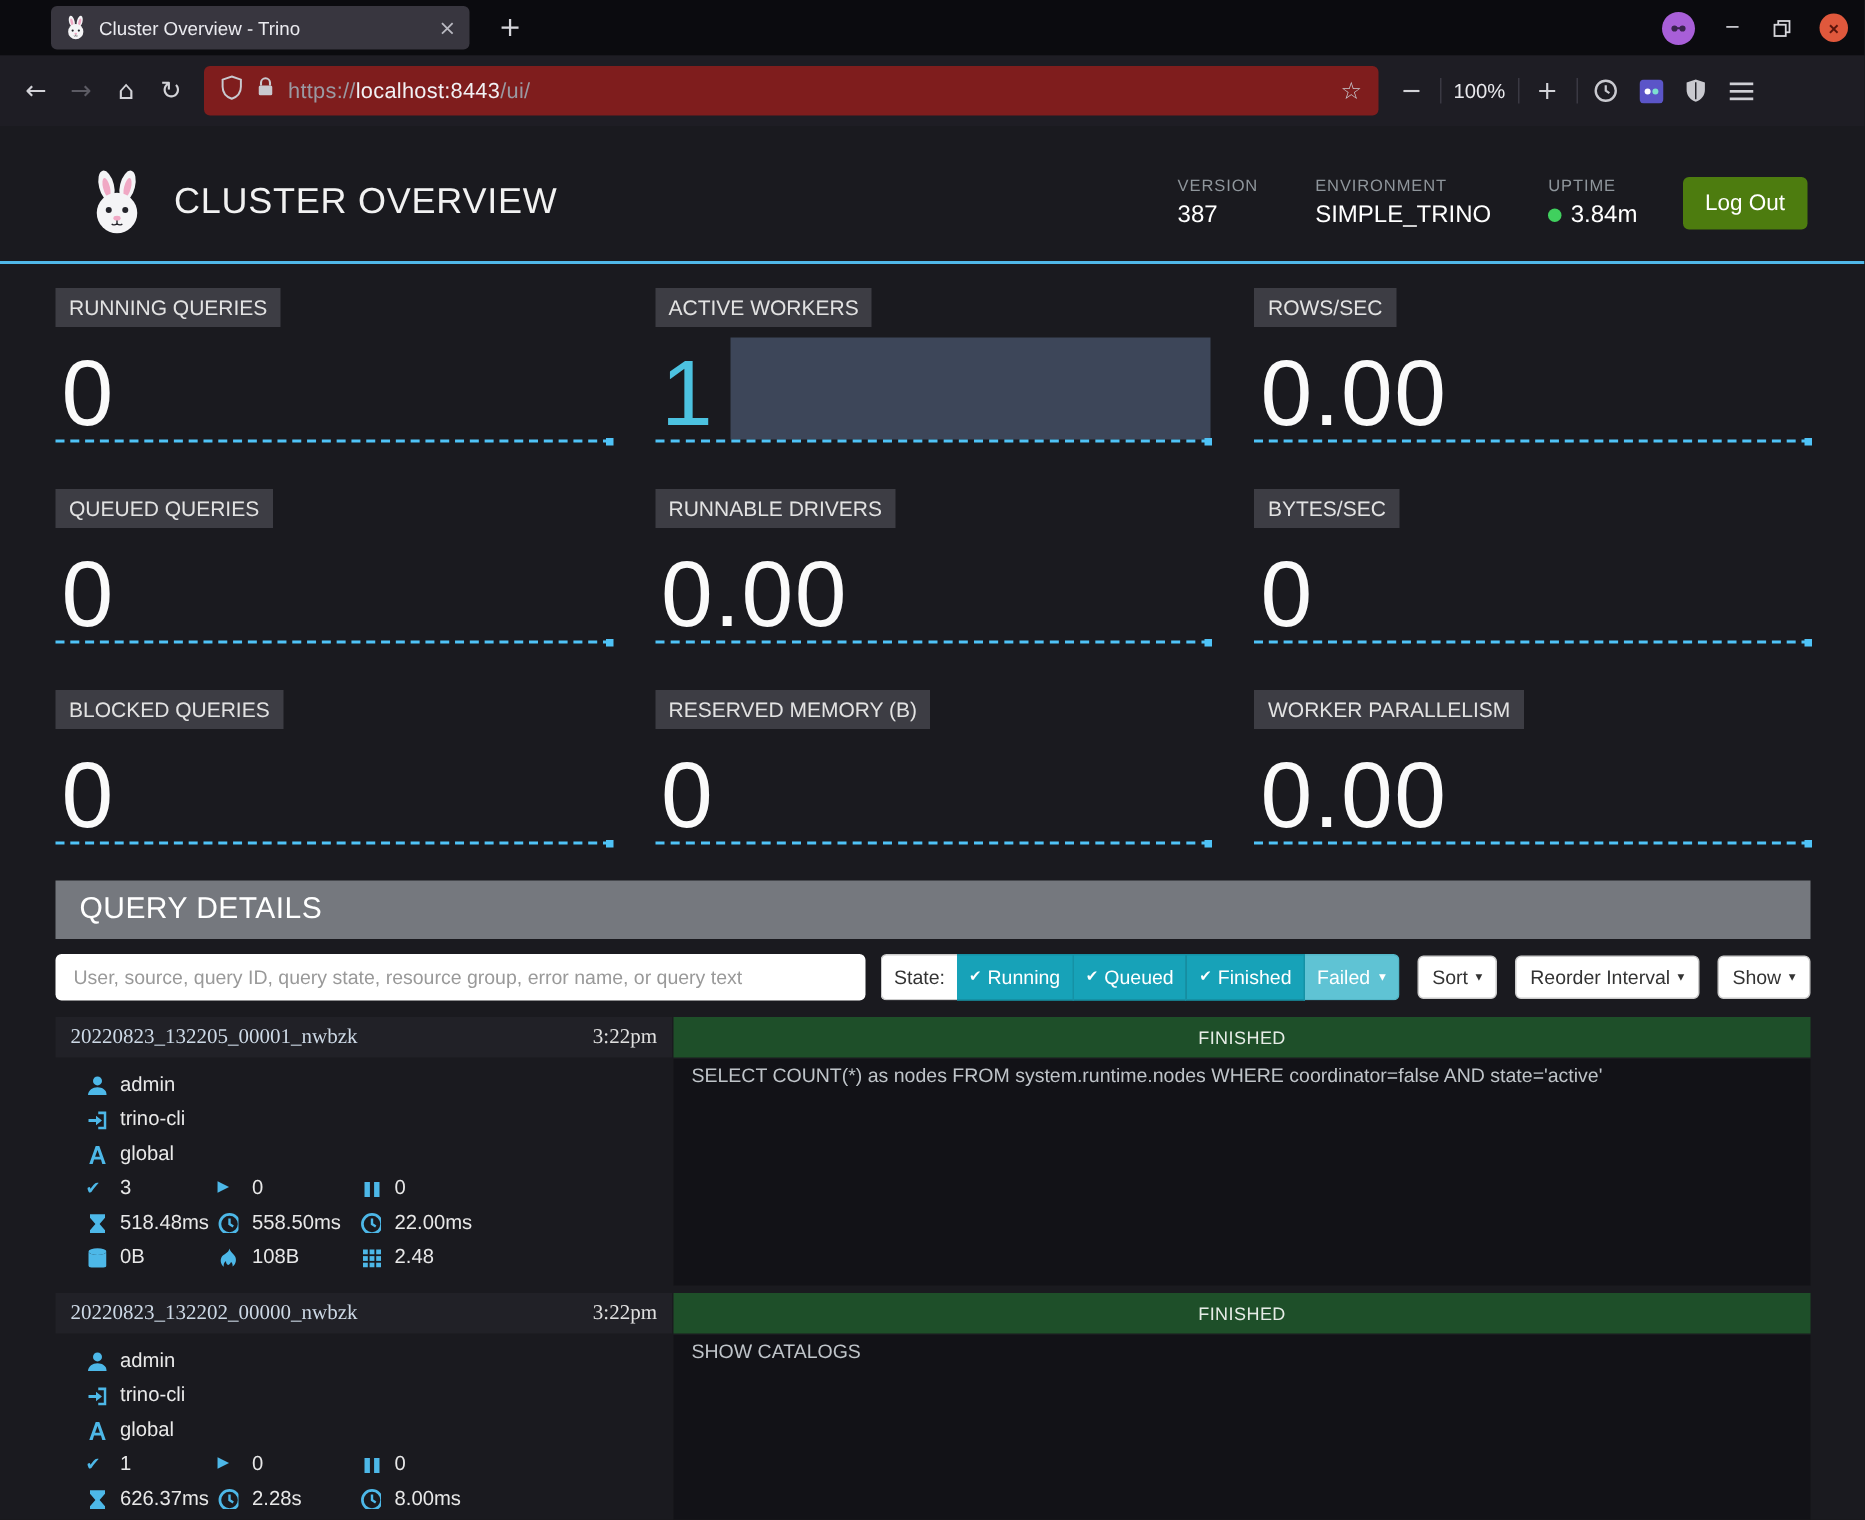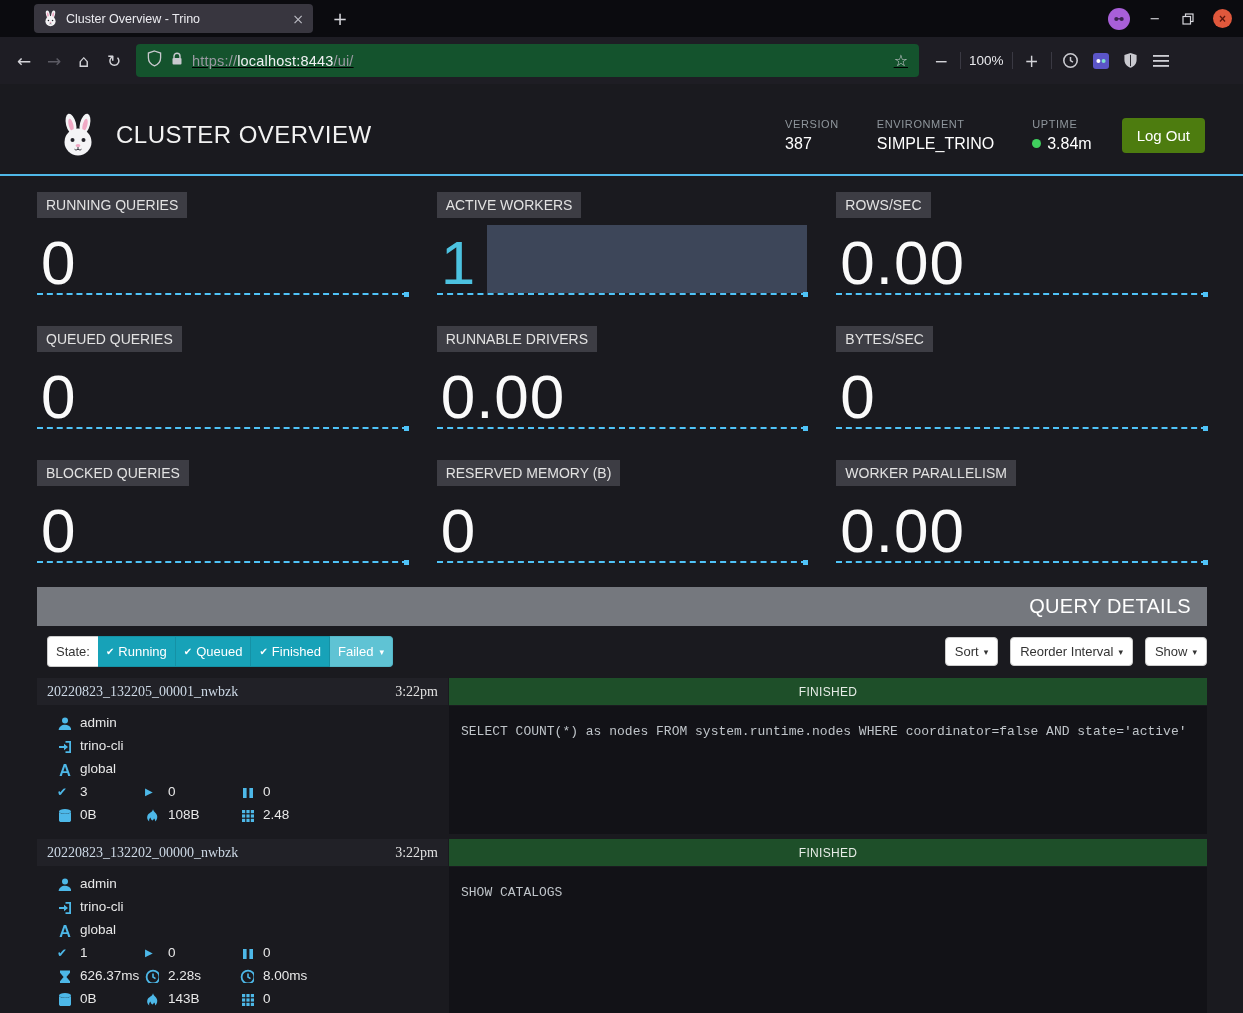--- a/index.html
+++ b/index.html
@@ -21,21 +21,21 @@
   .tab-close { color:#b9b9c1; font-size:14px; cursor:default; }
   .newtab-btn { margin-left:12px; width:30px; height:29px; display:flex; align-items:center; justify-content:center; color:#d6d6db; font-size:18px; border-radius:4px; }
   .tabbar-right { margin-left:auto; display:flex; align-items:center; gap:17px; padding-right:11px; }
   .avatar { width:22px; height:22px; border-radius:50%; background:#a85fd8; display:flex; align-items:center; justify-content:center; }
   .win-btn { color:#d6d6db; font-size:13px; display:flex; align-items:center; justify-content:center; width:16px; height:16px; }
   .win-close { width:19px; height:19px; border-radius:50%; background:#e0583c; color:#5a150c; font-size:12px; display:flex; align-items:center; justify-content:center; font-weight:bold; }
 
   .navbar { height:47px; background:#1e1d24; display:flex; align-items:center; padding:0 10px; gap:2px; }
   .nav-icon { min-width:28px; height:30px; display:flex; align-items:center; justify-content:center; color:#d3d3d8; font-size:17px; border-radius:4px; }
   .nav-icon.disabled { color:#5c5b64; }
-  .urlbar { flex:0 0 783px; height:33px; background:#14532d; border-radius:4px; display:flex; align-items:center; padding:0 11px; gap:9px; margin:0 6px;text-decoration:underline; }
+  .urlbar { flex:0 0 783px; height:33px; background:#7f1d1d; border-radius:4px; display:flex; align-items:center; padding:0 11px; gap:9px; margin:0 6px; }
   .url-text { flex:1; font-size:14.5px; color:#f1f1f4; letter-spacing:0.2px; }
   .url-text .dim { color:#9a99a2; }
   .star { color:#c9c9cf; font-size:16px; }
   .sep { width:1px; height:17px; background:#3a3943; margin:0 3px; flex:0 0 1px; }
   .zoom-level { color:#e9e9ed; font-size:13.5px; padding:0 3px; }
 
   
   .page { height:929px; background:#1a1a1f; }
   .page-header { display:flex; align-items:center; padding:28px 38px 16px 58px; }
   .logo svg { width:40px; height:46px; display:block; }
@@ -50,21 +50,21 @@
   .stats-grid { display:grid; grid-template-columns:repeat(3,1fr); column-gap:29px; row-gap:15px; padding:16px 36px 8px 37px;gap:29px; }
   .stat { position:relative; height:105px; }
   .stat-chip { position:absolute; top:0; left:0; background:#3d3d44; color:#e2e2e2; font-size:14px; padding:5px 9px; white-space:nowrap; }
   .stat-line { position:absolute; left:0; right:0; bottom:2px; border-bottom:2px dashed #4fc3f7; }
   .stat-line::after { content:""; position:absolute; right:-1px; bottom:-4px; width:5px; height:5px; background:#4fc3f7; }
   .stat-fill { position:absolute; left:50px; right:0; top:33px; bottom:4px; background:#3d4659; }
   .stat-value { position:absolute; left:4px; bottom:6px; font-size:62px; font-weight:300; color:#fafafa; line-height:0.9; letter-spacing:1px; }
   .stat.active .stat-value { color:#4cc2e0; }
 
   .qd { margin:14px 36px 0 37px; }
-  .qd-title { background:#75787e; color:#fff; font-size:20px; padding:8px 16px; letter-spacing:0.3px;text-align:right; }
+  .qd-title { background:#75787e; color:#fff; font-size:20px; padding:8px 16px; letter-spacing:0.3px; }
   .qd-toolbar { display:flex; align-items:center; margin-top:10px; }
   .search { width:540px; height:31px; border:none; border-radius:4px; padding:0 12px; font-size:13px; color:#444; background:#fff; font-family:inherit; }
   .search::placeholder { color:#999; }
   .state-group { display:flex; margin-left:10px; height:31px; }
   .addon { background:#fff; border:1px solid #ccc; border-right:none; border-radius:4px 0 0 4px; color:#333; font-size:13px; display:flex; align-items:center; padding:0 8px; }
   .sbtn { background:#17a2b8; border:1px solid #1591a5; border-left:none; color:#fff; font-size:13px; display:flex; align-items:center; gap:4px; padding:0 8px; font-family:inherit; cursor:pointer; }
   .sbtn .chk { font-size:10px; }
   .sbtn.failed { background:#5fc3d4; border-color:#54b7c8; border-radius:0 4px 4px 0; gap:6px; }
   .caret { font-size:9px; }
   .wbtn { background:#fff; border:1px solid #ccc; border-radius:4px; color:#333; font-size:13px; height:29px; display:flex; align-items:center; gap:5px; padding:0 9px; font-family:inherit; cursor:pointer; }
@@ -79,21 +79,21 @@
   .qstatus { background:#1e4f29; color:#e6ece6; font-size:12px; display:flex; align-items:center; justify-content:center; letter-spacing:0.3px; }
   .qstats { padding:5px 0 8px 20px; }
   .qline { display:flex; align-items:center; height:23px; color:#e8e8e8; font-size:13.5px; gap:9px; }
   .qline.cols { gap:0; }
   .qcol { display:flex; align-items:center; gap:9px; }
   .qcol.w1 { width:88px; }
   .qcol.w2 { width:95px; }
   .qicon { width:14px; height:14px; fill:#4db8e8; flex:0 0 14px; }
   .chk2 { color:#4db8e8; font-size:12px; width:14px; flex:0 0 14px; }
   .playi { color:#4db8e8; font-size:10px; width:14px; flex:0 0 14px; }
-  .qsql { background:#121217; color:#bfc4c9; font-family:Liberation Mono, monospace; font-size:13px; padding:16px 12px; line-height:1.5; }
+  .qsql { background:#121217; color:#bfc4c9; font-family:Liberation Sans, sans-serif; font-size:13px; padding:1px 12px; line-height:1.5; }
 </style>
 </head>
 <body>
 
 <svg width="0" height="0" style="position:absolute" aria-hidden="true">
   <defs>
     <g id="i-bunny">
       <ellipse cx="13" cy="11" rx="5" ry="10.5" fill="#f4f4f6" transform="rotate(-14 13 11)"></ellipse>
       <ellipse cx="27" cy="11" rx="5" ry="10.5" fill="#f4f4f6" transform="rotate(14 27 11)"></ellipse>
       <ellipse cx="13" cy="12" rx="2.3" ry="6.5" fill="#f0a8c4" transform="rotate(-14 13 12)"></ellipse>
@@ -311,20 +311,21 @@
       <span class="stat-line"></span>
       <span class="stat-chip">WORKER PARALLELISM</span>
       <span class="stat-value">0.00</span>
     </div>
   </div>
 
   <div class="qd">
     <div class="qd-title">QUERY DETAILS</div>
 
     <div class="qd-toolbar">
+      <input class="search" type="text" placeholder="User, source, query ID, query state, resource group, error name, or query text" style="">
       <div class="state-group">
         <span class="addon">State:</span>
         <button class="sbtn">
             <span class="chk">✔</span>
             <span>Running</span>
           </button>
         <button class="sbtn">
             <span class="chk">✔</span>
             <span>Queued</span>
           </button>
@@ -388,20 +389,40 @@
           <span class="qcol">
               <svg class="qicon">
                 <use href="#i-pause"></use>
               </svg>
               <span>0</span>
             </span>
         </div>
         <div class="qline cols">
           <span class="qcol w1">
               <svg class="qicon">
+                <use href="#i-hourglass"></use>
+              </svg>
+              <span>518.48ms</span>
+            </span>
+          <span class="qcol w2">
+              <svg class="qicon">
+                <use href="#i-clock"></use>
+              </svg>
+              <span>558.50ms</span>
+            </span>
+          <span class="qcol">
+              <svg class="qicon">
+                <use href="#i-clock"></use>
+              </svg>
+              <span>22.00ms</span>
+            </span>
+        </div>
+        <div class="qline cols">
+          <span class="qcol w1">
+              <svg class="qicon">
                 <use href="#i-db"></use>
               </svg>
               <span>0B</span>
             </span>
           <span class="qcol w2">
               <svg class="qicon">
                 <use href="#i-flame"></use>
               </svg>
               <span>108B</span>
             </span>

